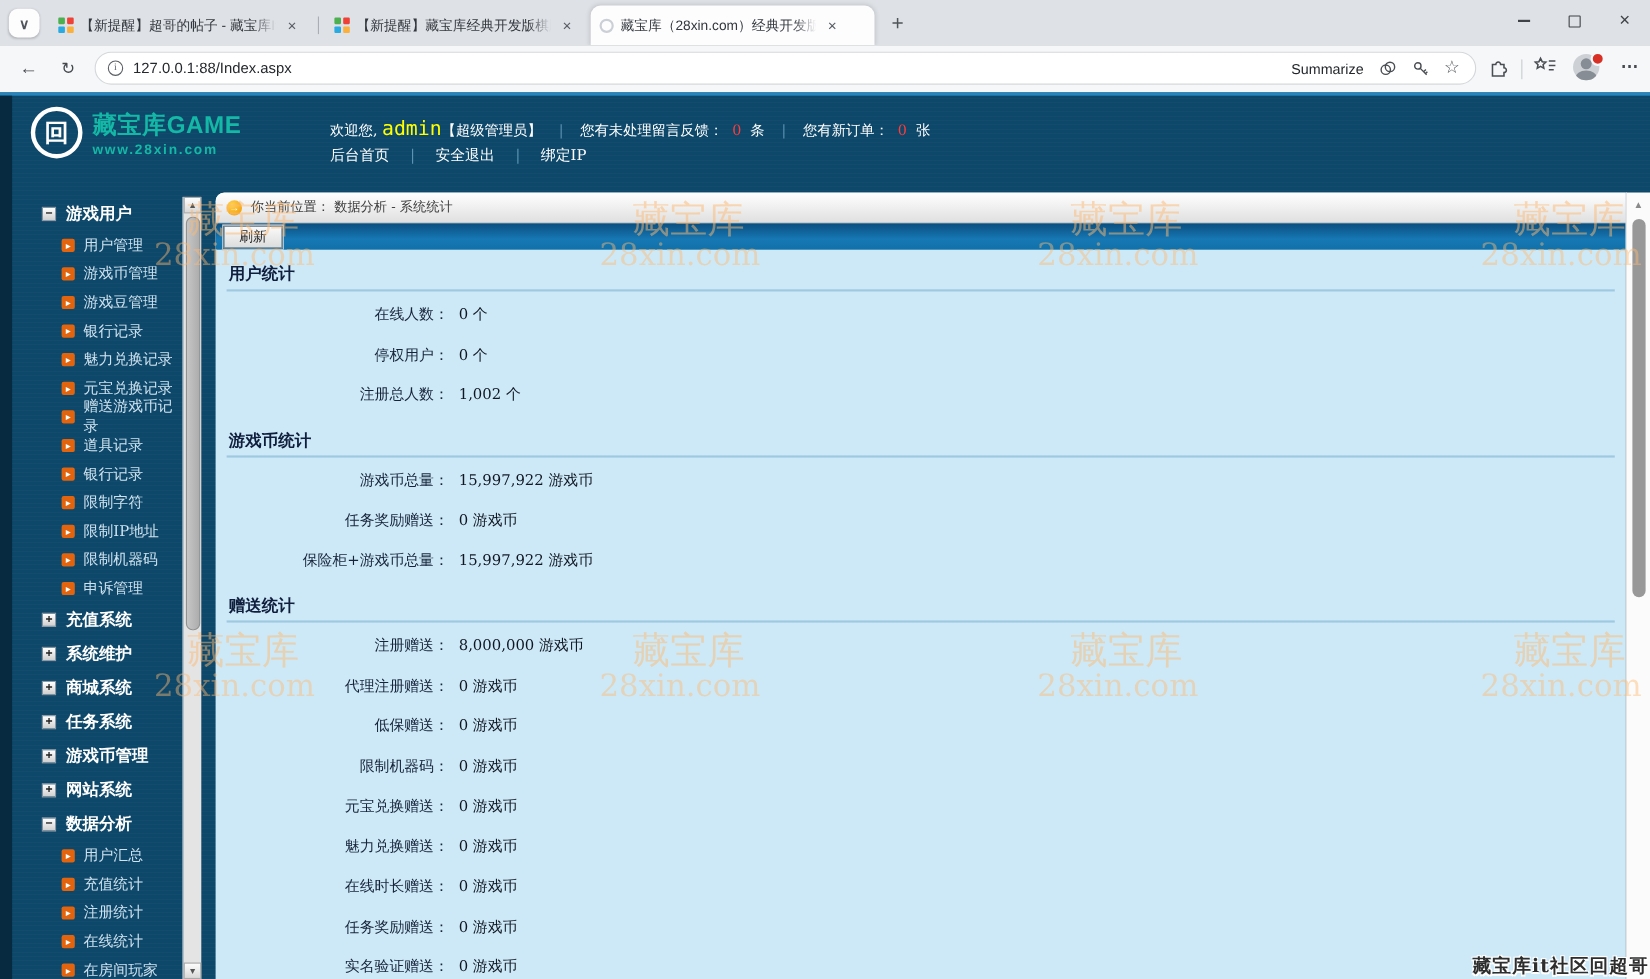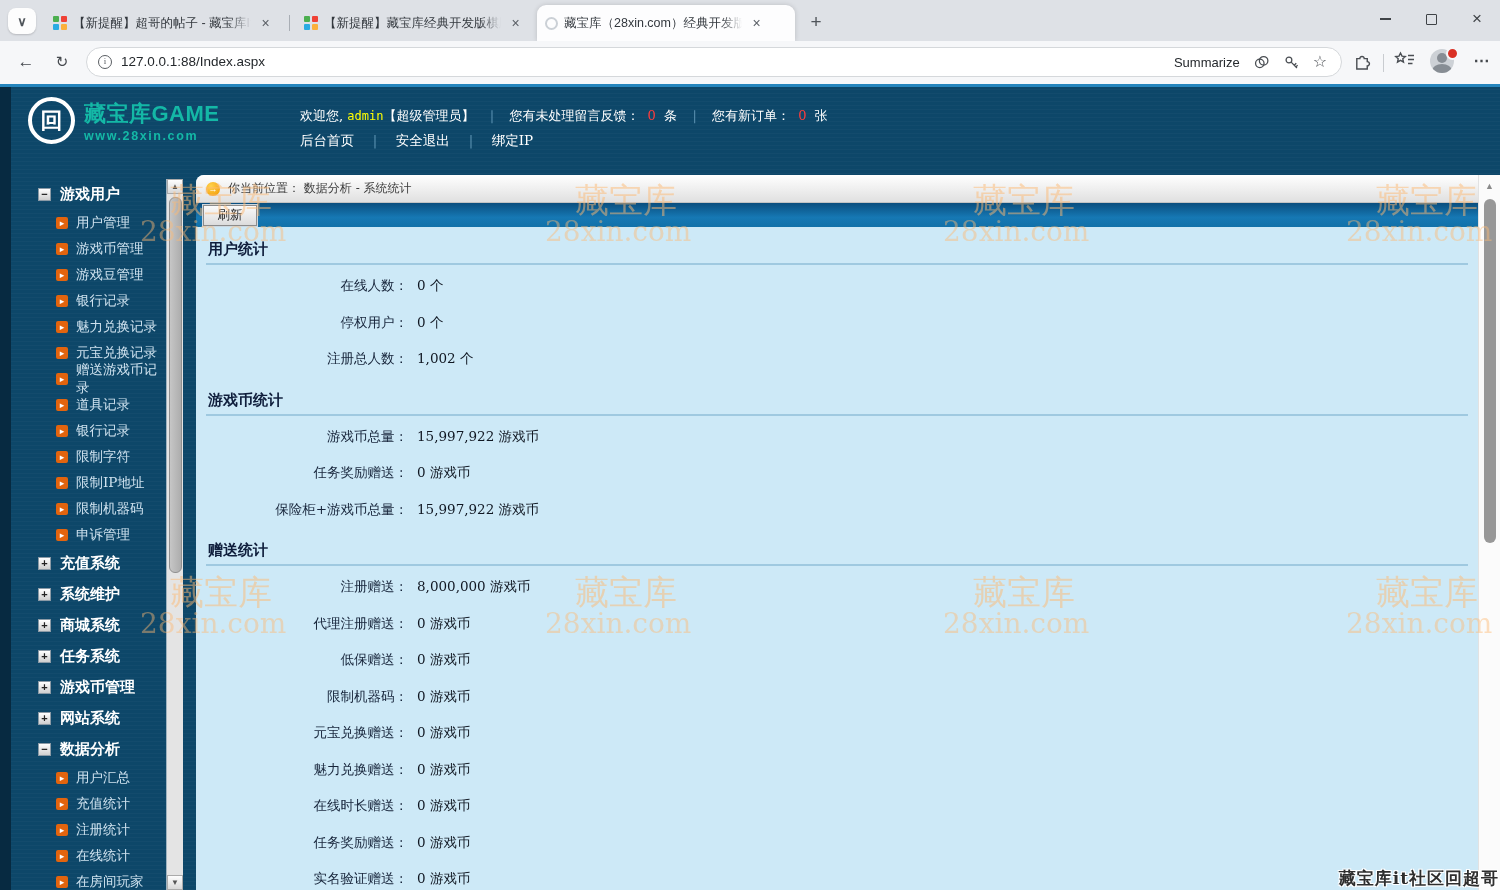--- a/index.html
+++ b/index.html
@@ -53,21 +53,21 @@
   .page::before{content:"";position:absolute;inset:0;background:repeating-linear-gradient(0deg,rgba(255,255,255,.025) 0 1px,transparent 1px 4px);pointer-events:none;}
   .left-edge{position:absolute;left:0;top:0;width:11px;height:100%;background:#072a41;}
   .brand{position:absolute;left:28px;top:10px;display:flex;align-items:center;}
   .brand-circle{width:47px;height:47px;border:4px solid #fff;border-radius:50%;box-sizing:border-box;
       display:flex;align-items:center;justify-content:center;color:#fff;font-size:22px;font-weight:bold;}
   .brand-txt{margin-left:9px;color:#14b8a6;}
   .brand-title{font-size:22px;font-weight:bold;letter-spacing:.5px;font-family:"Liberation Sans",sans-serif;}
   .brand-sub{font-size:12.5px;font-weight:bold;letter-spacing:1.6px;font-family:"Liberation Sans",sans-serif;}
   .welcome{position:absolute;left:300px;top:20px;color:#fff;font-size:13px;white-space:nowrap;}
   .welcome .sep{color:#6fa5c4;margin:0 7px;}
-  .welcome .u{color:#ffff00;font-family:"DejaVu Sans Mono",monospace;font-size:12px;}
+  .welcome .u{color:#ffff00;font-family:"DejaVu Sans Mono",monospace;font-size:18px;}
   .welcome .n{color:#ff3c3c;margin:0 4px;}
   .hlinks{position:absolute;left:300px;top:45px;color:#fff;font-size:13.5px;white-space:nowrap;}
   .hlinks .sep{color:#6fa5c4;margin:0 10px;}
   .hlinks span[data-interactable="true"]{cursor:pointer;}
   
   .sidebar{position:absolute;left:0;top:92px;width:166px;bottom:0;overflow:hidden;}
   .side-group{height:31px;display:flex;align-items:center;padding-left:38px;color:#fff;font-size:15px;font-weight:bold;cursor:pointer;}
   .pm-box{width:13px;height:13px;margin-right:9px;flex:none;background:linear-gradient(#ffffff,#cfcfcf);
       border:1px solid #8b9aa6;box-sizing:border-box;color:#222;font-size:11px;line-height:10px;text-align:center;
       font-family:"Liberation Sans",sans-serif;font-weight:bold;}

